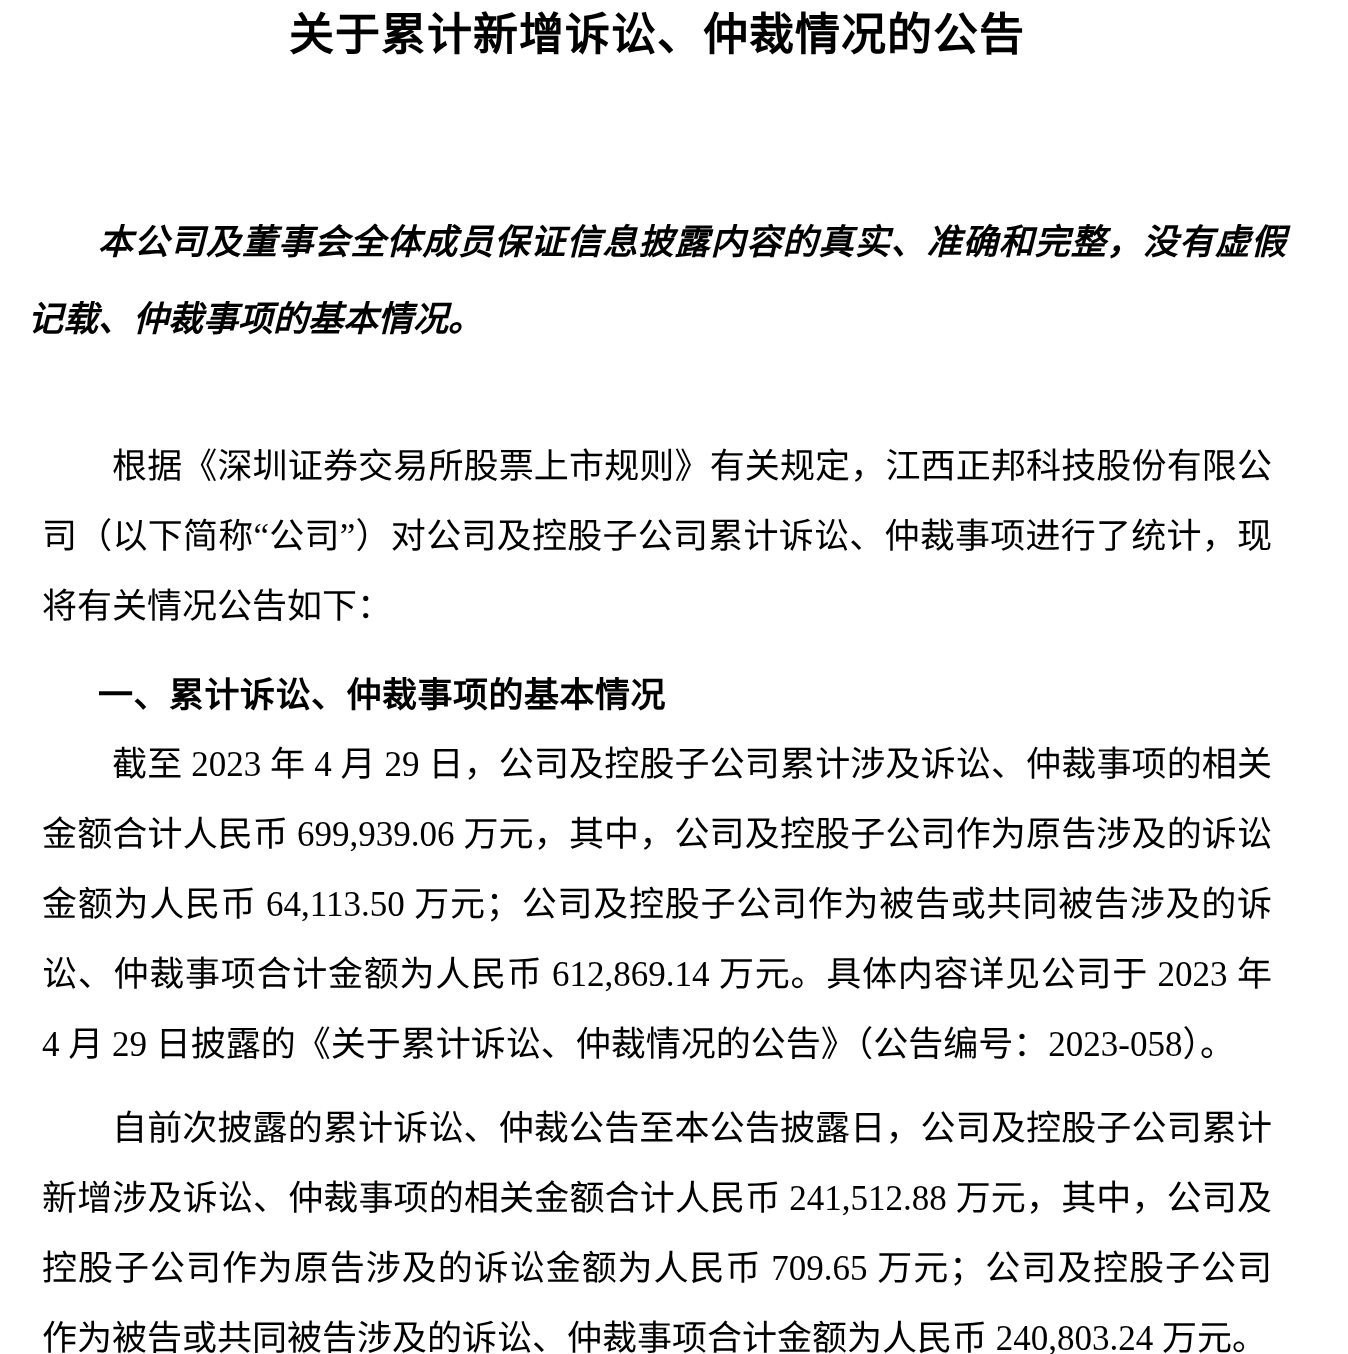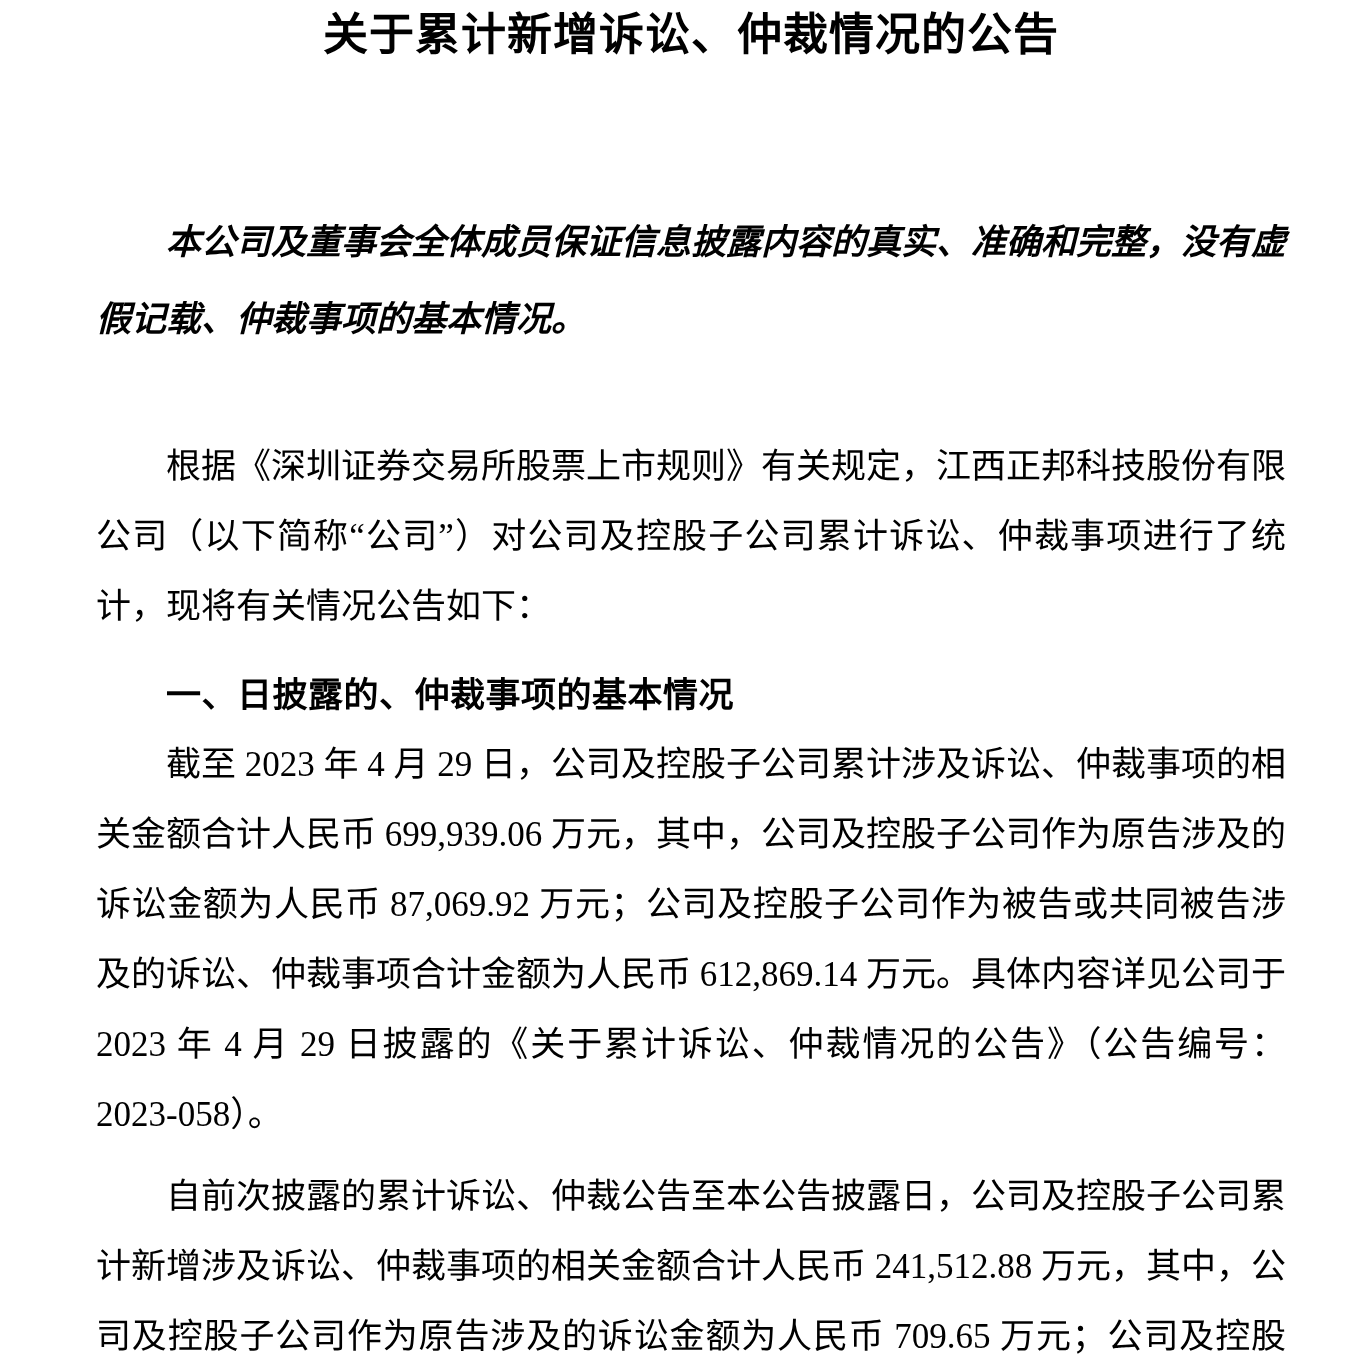--- a/index.html
+++ b/index.html
@@ -9,21 +9,21 @@
   }
   .page {
     position: relative;
     width: 1348px;
     height: 1354px;
     margin: 0 auto;
     background: #ffffff;
     color: #000000;
     overflow: hidden;
     box-sizing: border-box;
-    padding: 6px 62px 0 96px;
+    padding: 6px 62px 0 28px;
     font-family: "Liberation Serif", "DejaVu Serif", serif;
     font-size: 35px;
   }
   .doc-title {
     margin: 0;
     text-align: center;
     font-family: "Liberation Sans", "DejaVu Sans", sans-serif;
     font-weight: 700;
     font-size: 45px;
     line-height: 58px;
@@ -32,21 +32,21 @@
   .disclaimer {
     margin: 140px 0 0 0;
     line-height: 77px;
     text-indent: 2em;
     text-align: justify;
     font-style: italic;
     font-weight: 700;
     font-family: "Liberation Serif", "DejaVu Serif", serif;
   }
   .para {
-    margin: 0;
+    margin: 14px;
     line-height: 70px;
     text-indent: 2em;
     text-align: justify;
     word-break: break-word;
   }
   .intro-para {
     margin-top: 74px;
   }
   .section-heading {
     margin: 18px 0 0 0;
@@ -68,19 +68,19 @@
 <body>
 
 <div class="page">
 
   <h1 class="doc-title">关于累计新增诉讼、仲裁情况的公告</h1>
 
   <p class="disclaimer">本公司及董事会全体成员保证信息披露内容的真实、准确和完整，没有虚假记载、仲裁事项的基本情况。</p>
 
   <p class="para intro-para">根据《深圳证券交易所股票上市规则》有关规定，江西正邦科技股份有限公司（以下简称“公司”）对公司及控股子公司累计诉讼、仲裁事项进行了统计，现将有关情况公告如下：</p>
 
-  <h2 class="section-heading">一、日披露的、仲裁事项的基本情况</h2>
+  <h2 class="section-heading">一、累计诉讼、仲裁事项的基本情况</h2>
 
-  <p class="para body-para-1">截至 2023 年 4 月 29 日，公司及控股子公司累计涉及诉讼、仲裁事项的相关金额合计人民币 699,939.06 万元，其中，公司及控股子公司作为原告涉及的诉讼金额为人民币 87,069.92 万元；公司及控股子公司作为被告或共同被告涉及的诉讼、仲裁事项合计金额为人民币 612,869.14 万元。具体内容详见公司于 2023 年 4 月 29 日披露的《关于累计诉讼、仲裁情况的公告》（公告编号：2023-058）。</p>
+  <p class="para body-para-1">截至 2023 年 4 月 29 日，公司及控股子公司累计涉及诉讼、仲裁事项的相关金额合计人民币 699,939.06 万元，其中，公司及控股子公司作为原告涉及的诉讼金额为人民币 64,113.50 万元；公司及控股子公司作为被告或共同被告涉及的诉讼、仲裁事项合计金额为人民币 612,869.14 万元。具体内容详见公司于 2023 年 4 月 29 日披露的《关于累计诉讼、仲裁情况的公告》（公告编号：2023-058）。</p>
 
   <p class="para body-para-2">自前次披露的累计诉讼、仲裁公告至本公告披露日，公司及控股子公司累计新增涉及诉讼、仲裁事项的相关金额合计人民币 241,512.88 万元，其中，公司及控股子公司作为原告涉及的诉讼金额为人民币 709.65 万元；公司及控股子公司作为被告或共同被告涉及的诉讼、仲裁事项合计金额为人民币 240,803.24 万元。</p>
 
 </div>
 
 </body></html>

